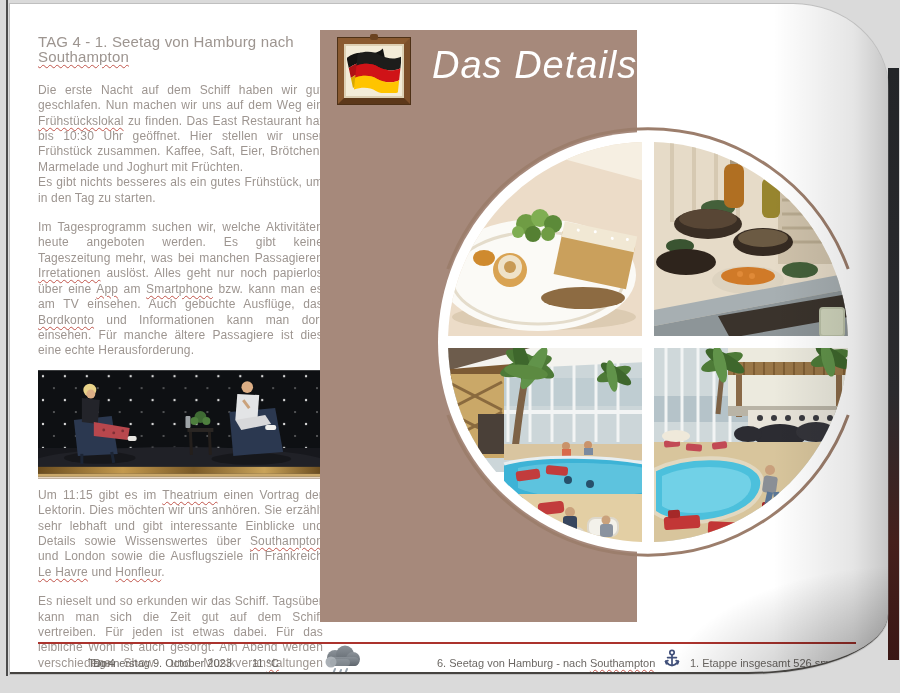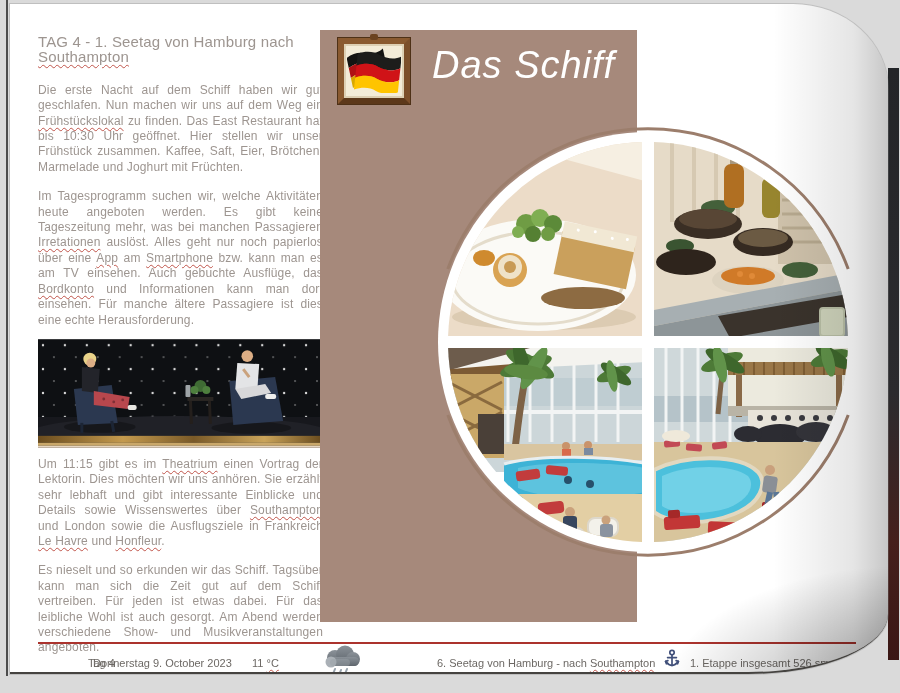--- a/index.html
+++ b/index.html
@@ -75,20 +75,21 @@
   <div class="desk-left-line"></div>
   <div class="book-edge-right"></div>
 
   <div class="page">
 
     <div class="left-col">
       <h1 class="page-title"><span>TAG 4 - 1. Seetag von Hamburg nach </span><span class="sq">Southampton</span></h1>
 
       <div>
           <p class="para"><span>Die erste Nacht auf dem Schiff haben wir gut geschlafen. Nun machen wir uns auf dem Weg ein </span><span class="sq">Frühstückslokal</span><span> zu finden. Das East Restaurant hat bis 10:30 Uhr geöffnet. Hier stellen wir unser Frühstück zusammen. Kaffee, Saft, Eier, Brötchen, Marmelade und Joghurt mit Früchten.</span></p>
+          <p class="para"><span>Es gibt nichts besseres als ein gutes Frühstück, um in den Tag zu starten.</span></p>
           <p class="para gap"><span>Im Tagesprogramm suchen wir, welche Aktivitäten heute angeboten werden. Es gibt keine Tageszeitung mehr, was bei manchen Passagieren </span><span class="sq">Irretationen</span><span> auslöst. Alles geht nur noch papierlos über eine </span><span class="sq">App</span><span> am </span><span class="sq">Smartphone</span><span> bzw. kann man es am TV einsehen. Auch gebuchte Ausflüge, das </span><span class="sq">Bordkonto</span><span> und Informationen kann man dort einsehen. Für manche ältere Passagiere ist dies eine echte Herausforderung.</span></p>
         </div>
 
       <svg class="stage-photo" viewBox="0 0 284 109">
         <defs>
           <pattern id="stars" width="22" height="24" patternUnits="userSpaceOnUse">
             <circle cx="5" cy="6" r="1.2" fill="#ffffff" opacity="0.85"></circle>
             <circle cx="16" cy="18" r="0.9" fill="#cfcfcf" opacity="0.5"></circle>
           </pattern>
           <linearGradient id="goldStrip" x1="0" y1="0" x2="1" y2="0">
@@ -154,21 +155,21 @@
             <path d="M0 27 C8 23 16 23 22 26 C30 29 38 29 44 25 L44 37 C38 41 30 41 22 38 C16 35 8 35 0 39 Z" fill="#d9a800"></path>
           </g>
 
           <g transform="translate(9,6) rotate(6 22 18)">
             <path d="M0 3 C8 -1 16 -1 22 2 C30 5 38 5 44 1 L44 13 C38 17 30 17 22 14 C16 11 8 11 0 15 Z" fill="#1d1d1b"></path>
             <path d="M0 15 C8 11 16 11 22 14 C30 17 38 17 44 13 L44 25 C38 29 30 29 22 26 C16 23 8 23 0 27 Z" fill="#d01317"></path>
             <path d="M0 27 C8 23 16 23 22 26 C30 29 38 29 44 25 L44 37 C38 41 30 41 22 38 C16 35 8 35 0 39 Z" fill="#ffc400"></path>
           </g>
         </svg>
       </div>
-      <div class="panel-title">Das Schiff</div>
+      <div class="panel-title">Das Details</div>
     </div>
 
     <svg class="collage" viewBox="0 0 460 460">
       <defs>
         <clipPath id="q1">
             <path d="M224 30.1 A200 200 0 0 0 30.1 224 L224 224 Z"></path>
           </clipPath>
         <clipPath id="q2">
             <path d="M236 30.1 A200 200 0 0 1 429.9 224 L236 224 Z"></path>
           </clipPath>

